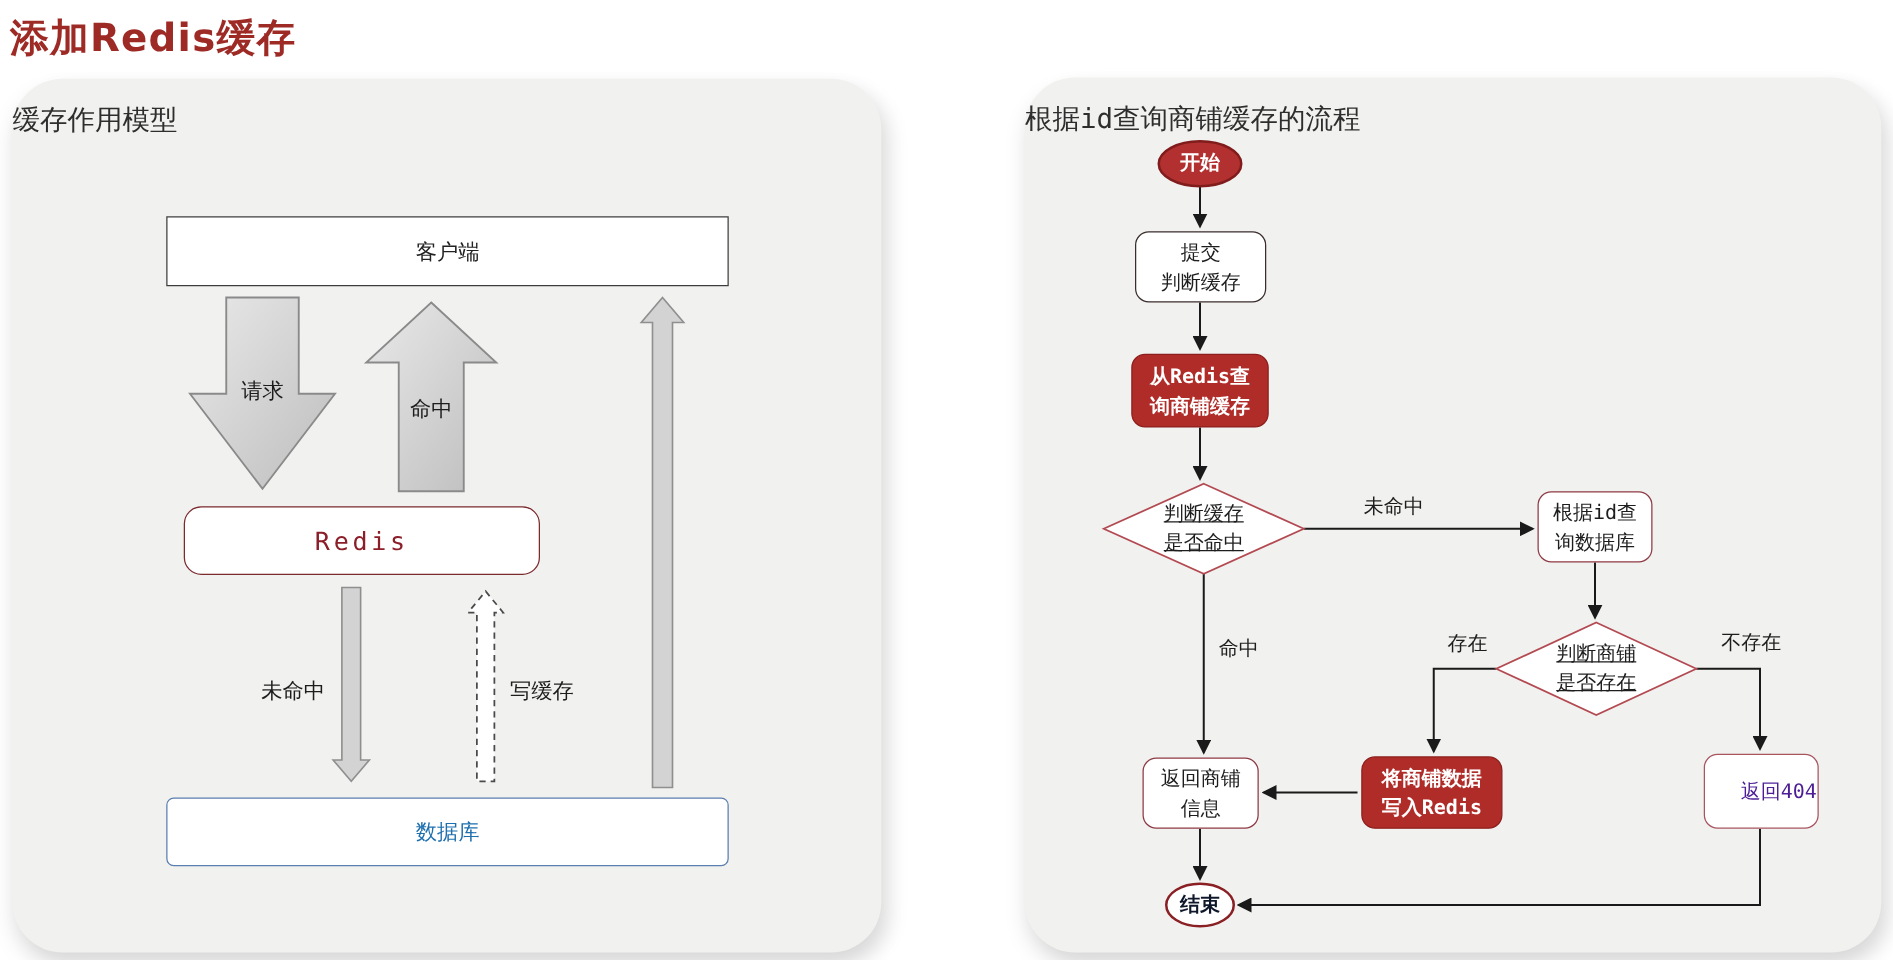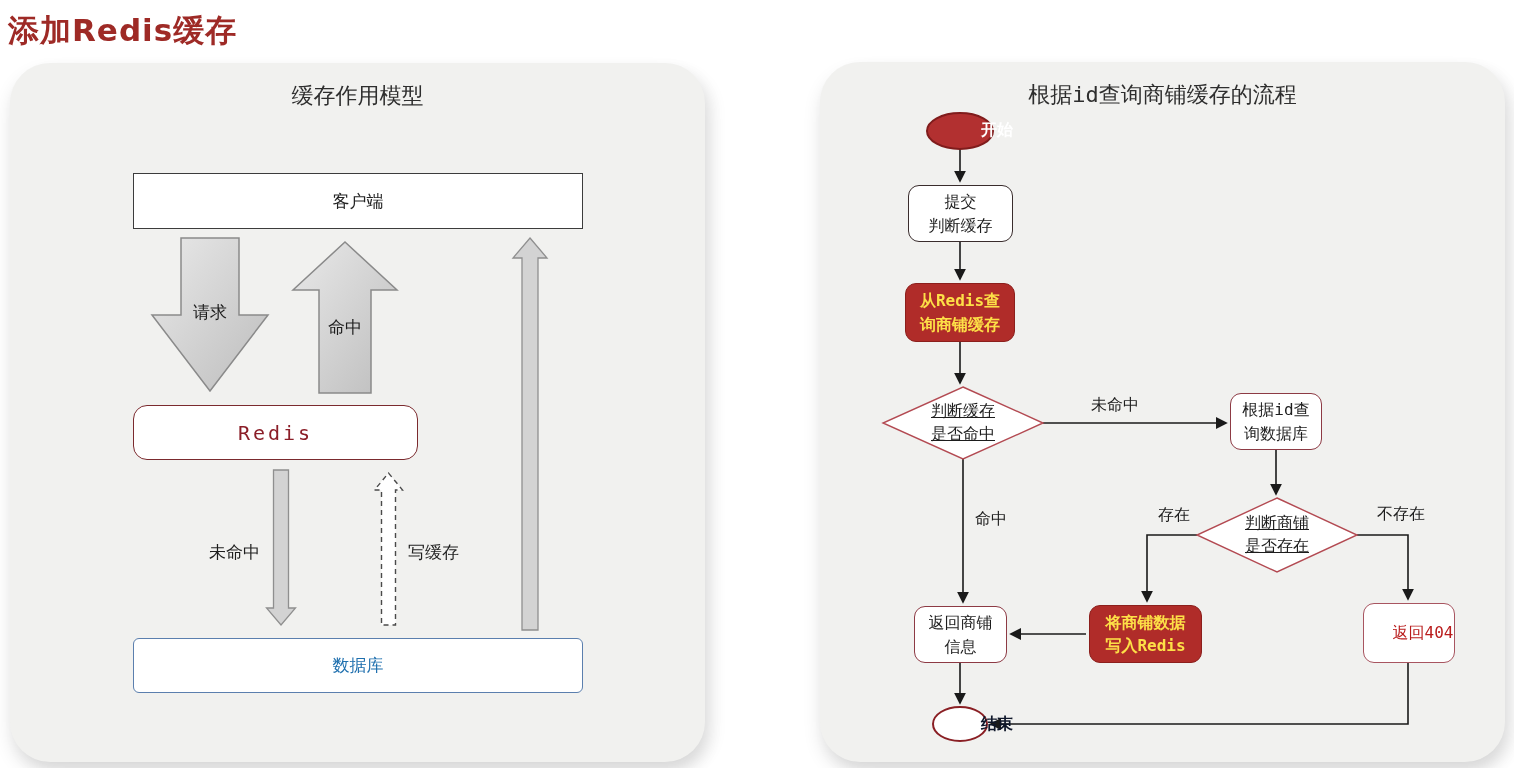--- a/index.html
+++ b/index.html
@@ -2,40 +2,40 @@
 <html><head>
 <meta charset="utf-8">
 <style>
   html,body{margin:0;padding:0;width:1514px;height:768px;background:#ffffff;overflow:hidden;
     font-family:"DejaVu Sans","Liberation Sans",sans-serif;}
   .page-title{position:absolute;left:8px;top:10px;font-size:31px;font-weight:700;color:#9e2a26;letter-spacing:1px;}
   .panel{position:absolute;background:#f1f1ef;border-radius:40px;
     box-shadow:0 10px 18px rgba(0,0,0,.10),8px 8px 16px rgba(0,0,0,.07);}
   #left-panel{left:10px;top:63px;width:695px;height:699px;}
   #right-panel{left:820px;top:62px;width:685px;height:700px;}
-  .panel-title{position:absolute;left:0;right:0;top:18px;text-align:center;font-size:22px;color:#2e2e2e;}
+  .panel-title{position:absolute;left:0;right:0;top:18px;text-align:left;font-size:22px;color:#2e2e2e;}
   svg.layer{position:absolute;left:0;top:0;}
   .box{position:absolute;background:#fff;display:flex;align-items:center;justify-content:center;
     text-align:center;box-sizing:border-box;}
   .nt{white-space:pre-line;line-height:1.45;}
   .mono1{font-family:"DejaVu Sans Mono","DejaVu Sans",sans-serif;}
   .client-box{left:123px;top:110px;width:450px;height:56px;border:1.5px solid #3c3c3c;border-radius:0;
     font-size:17px;color:#222;}
-  .redis-box{left:123px;top:342px;width:285px;height:55px;border:1.5px solid #7b2a2e;border-radius:14px;
+  .redis-box{left:137px;top:342px;width:285px;height:55px;border:1.5px solid #7b2a2e;border-radius:14px;
     font-size:20px;color:#8b1e28;letter-spacing:3px;}
   .db-box{left:123px;top:575px;width:450px;height:55px;border:1.5px solid #5b7fae;border-radius:6px;
     font-size:17px;color:#1e6fae;}
   .flow-label{position:absolute;font-size:17px;color:#1d1d1d;text-align:center;}
   .fbox{border-radius:11px;font-size:16px;}
-  .fbox.red{background:#b02c29;border:1px solid #8c1f1c;color:#fde047;font-weight:600;}
+  .fbox.red{background:#b02c29;border:1px solid #8c1f1c;color:#ffffff;font-weight:600;}
   .fbox.white-dark{border:1.8px solid #3a2d2d;color:#1d1d1d;}
   .fbox.white-red{border:1.6px solid #8d3a44;color:#1d1d1d;}
-  .fbox.white-pink{border:1.4px solid #a85560;color:#b91c1c;padding-left:28px;}
+  .fbox.white-pink{border:1.4px solid #a85560;color:#4c1d95;padding-left:28px;}
   .dia-text{position:absolute;text-align:center;font-size:16px;color:#1d1d1d;text-decoration:underline;}
-  .ell-text{position:absolute;text-align:center;font-size:16px;padding-left:37px;}
+  .ell-text{position:absolute;text-align:center;font-size:16px;}
   .ell-text.start{color:#ffffff;font-weight:600;}
   .ell-text.end{color:#0f172a;font-weight:600;}
   .edge-label{position:absolute;font-size:16px;color:#1d1d1d;text-align:center;}
 </style>
 </head>
 <body>
 
 <div class="page-title">添加Redis缓存</div>
 
 <div id="left-panel" class="panel">

